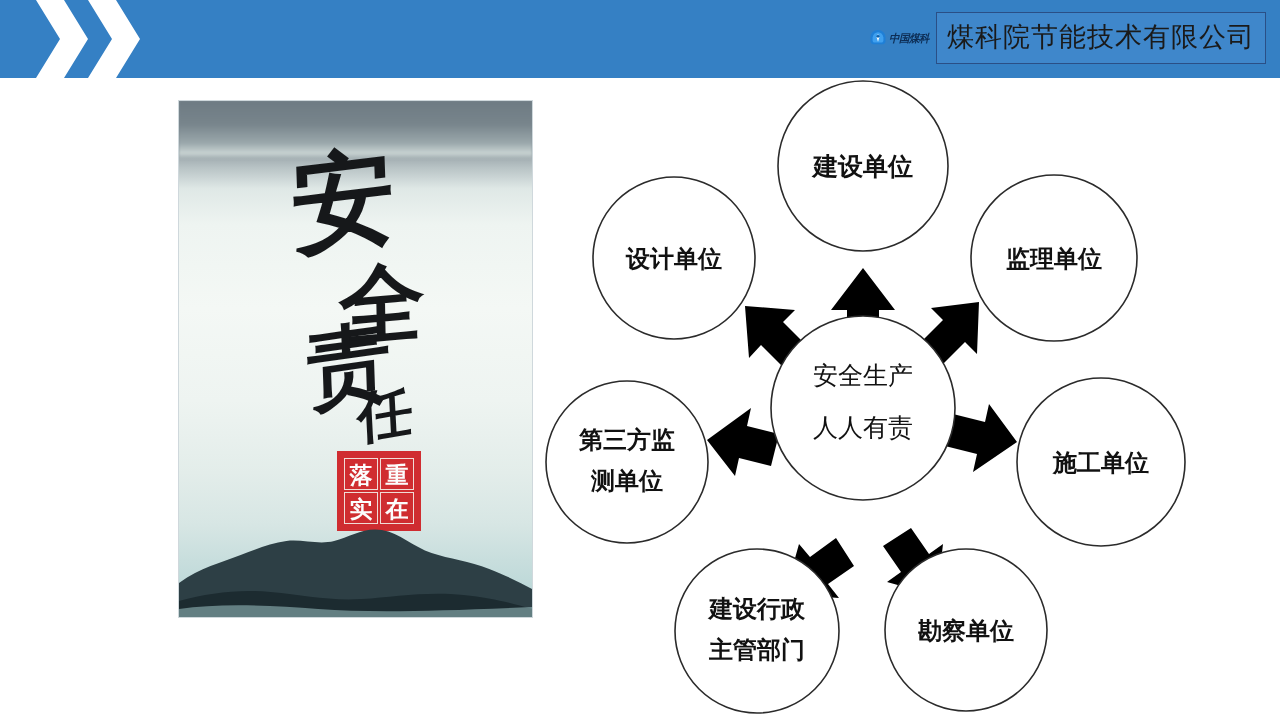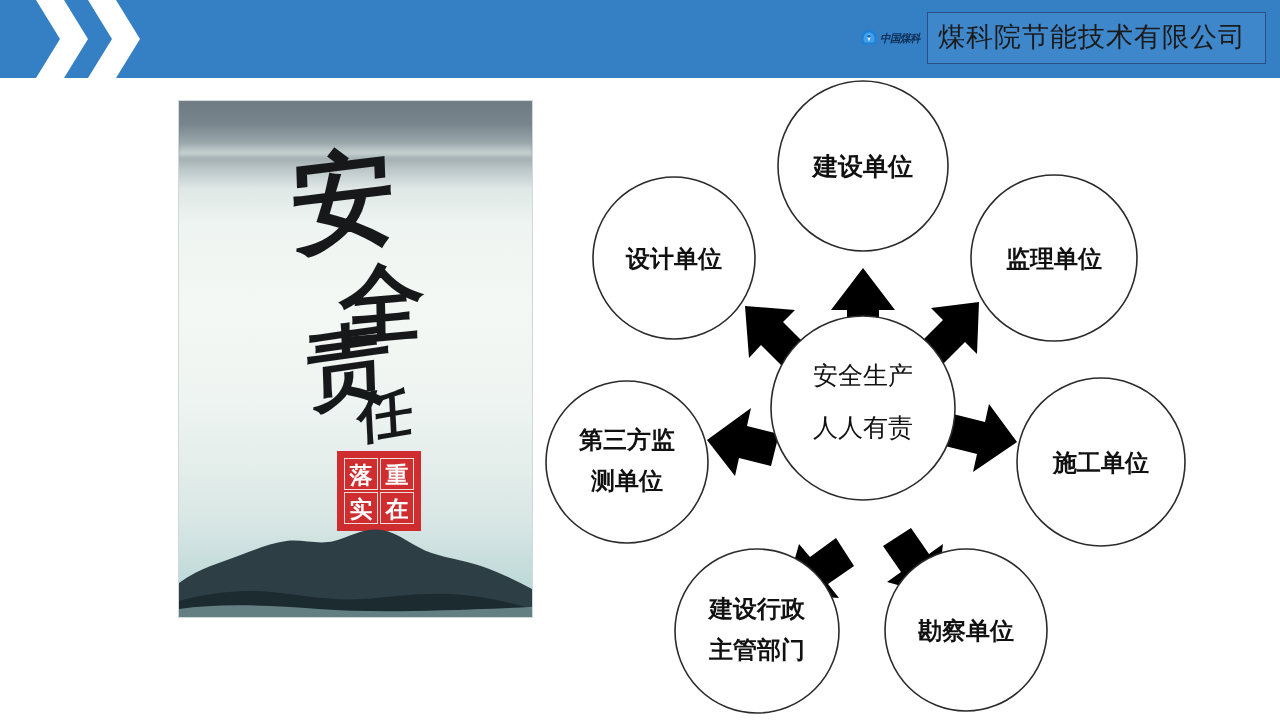--- a/index.html
+++ b/index.html
@@ -34,21 +34,21 @@
     width: 62px; height: 60px; font-style: italic;
   }
   .logo-mark { width: 40px; height: 36px; }
   .logo-text {
     font-size: 11px; color: #0d2d55; font-weight: bold; letter-spacing: -0.5px;
     margin-top: 1px; white-space: nowrap; transform: scaleX(0.95);
   }
   .company-box {
     border: 1px solid #2a4f86;
     background: #3f87cb;
-    padding: 4px 19px 6px 10px;
+    padding: 4px 10px 6px 10px;
     display: flex; align-items: center; justify-content: center;
     height: 52px;
   }
   .company-name {
     font-size: 27px; color: #1a1a1a; font-weight: 500;
     letter-spacing: 1px; white-space: nowrap; line-height: 1;
   }
 
   
   .body-area { position: absolute; left: 0; top: 78px; width: 1280px; height: 642px; }

